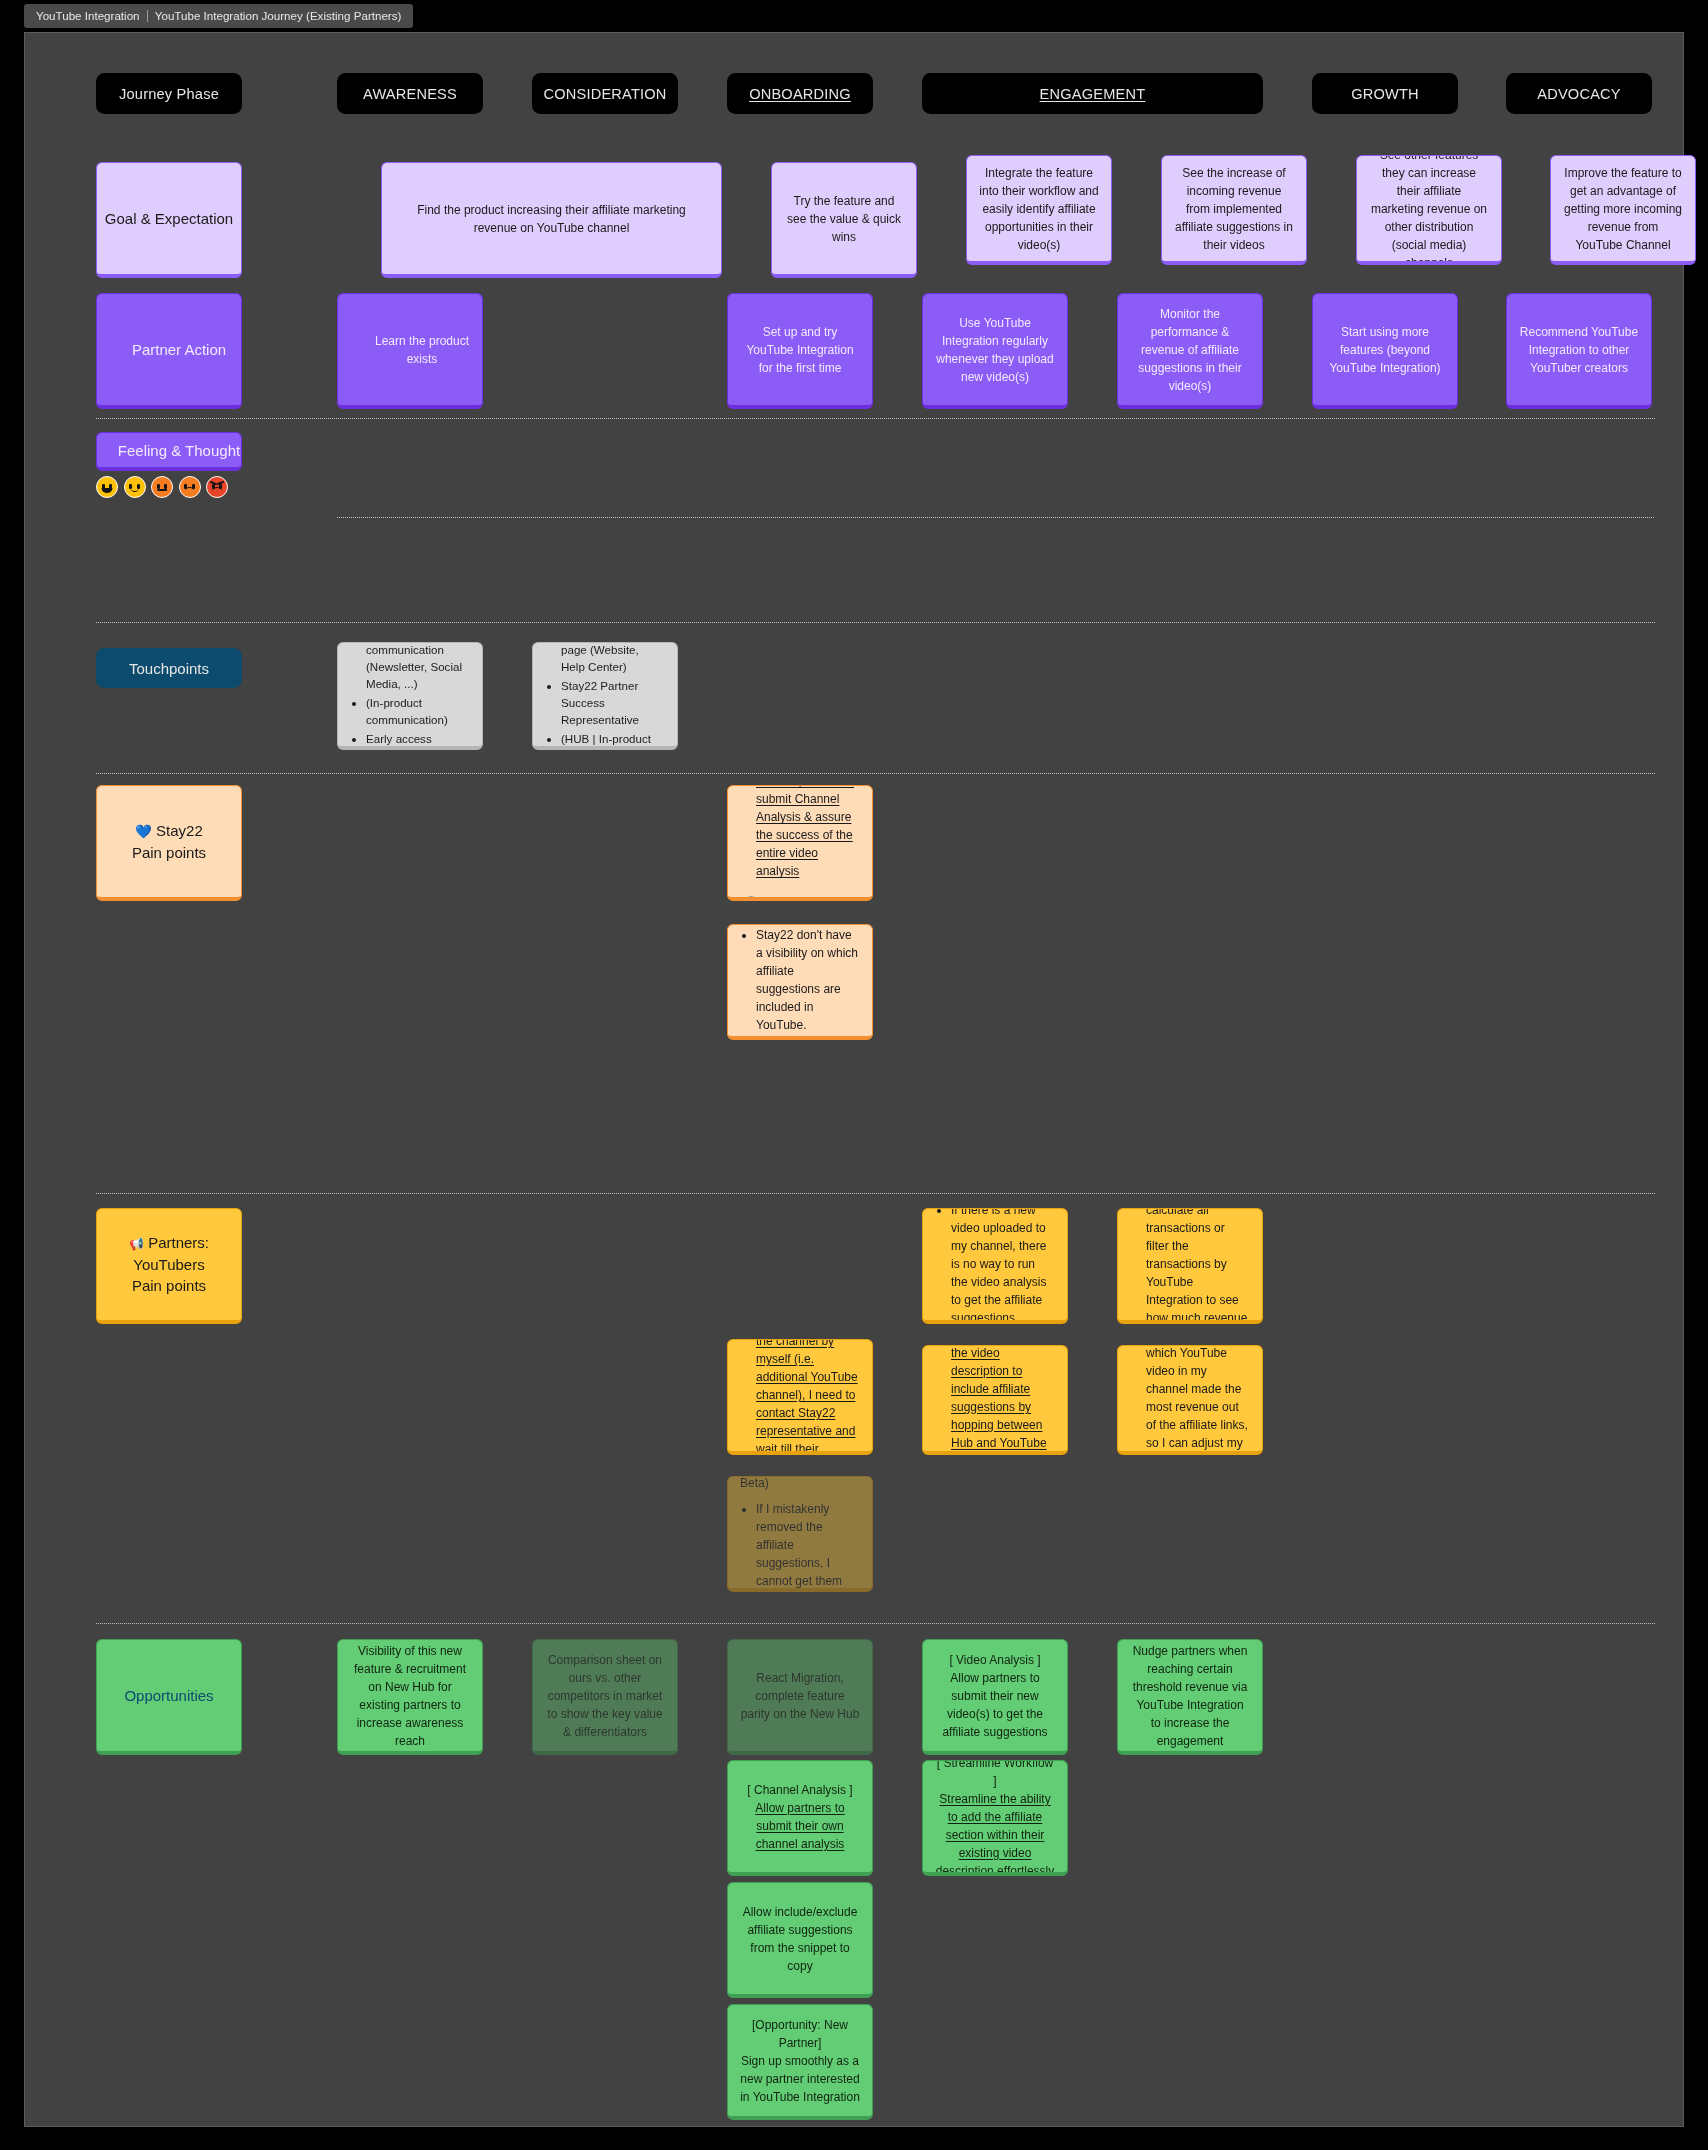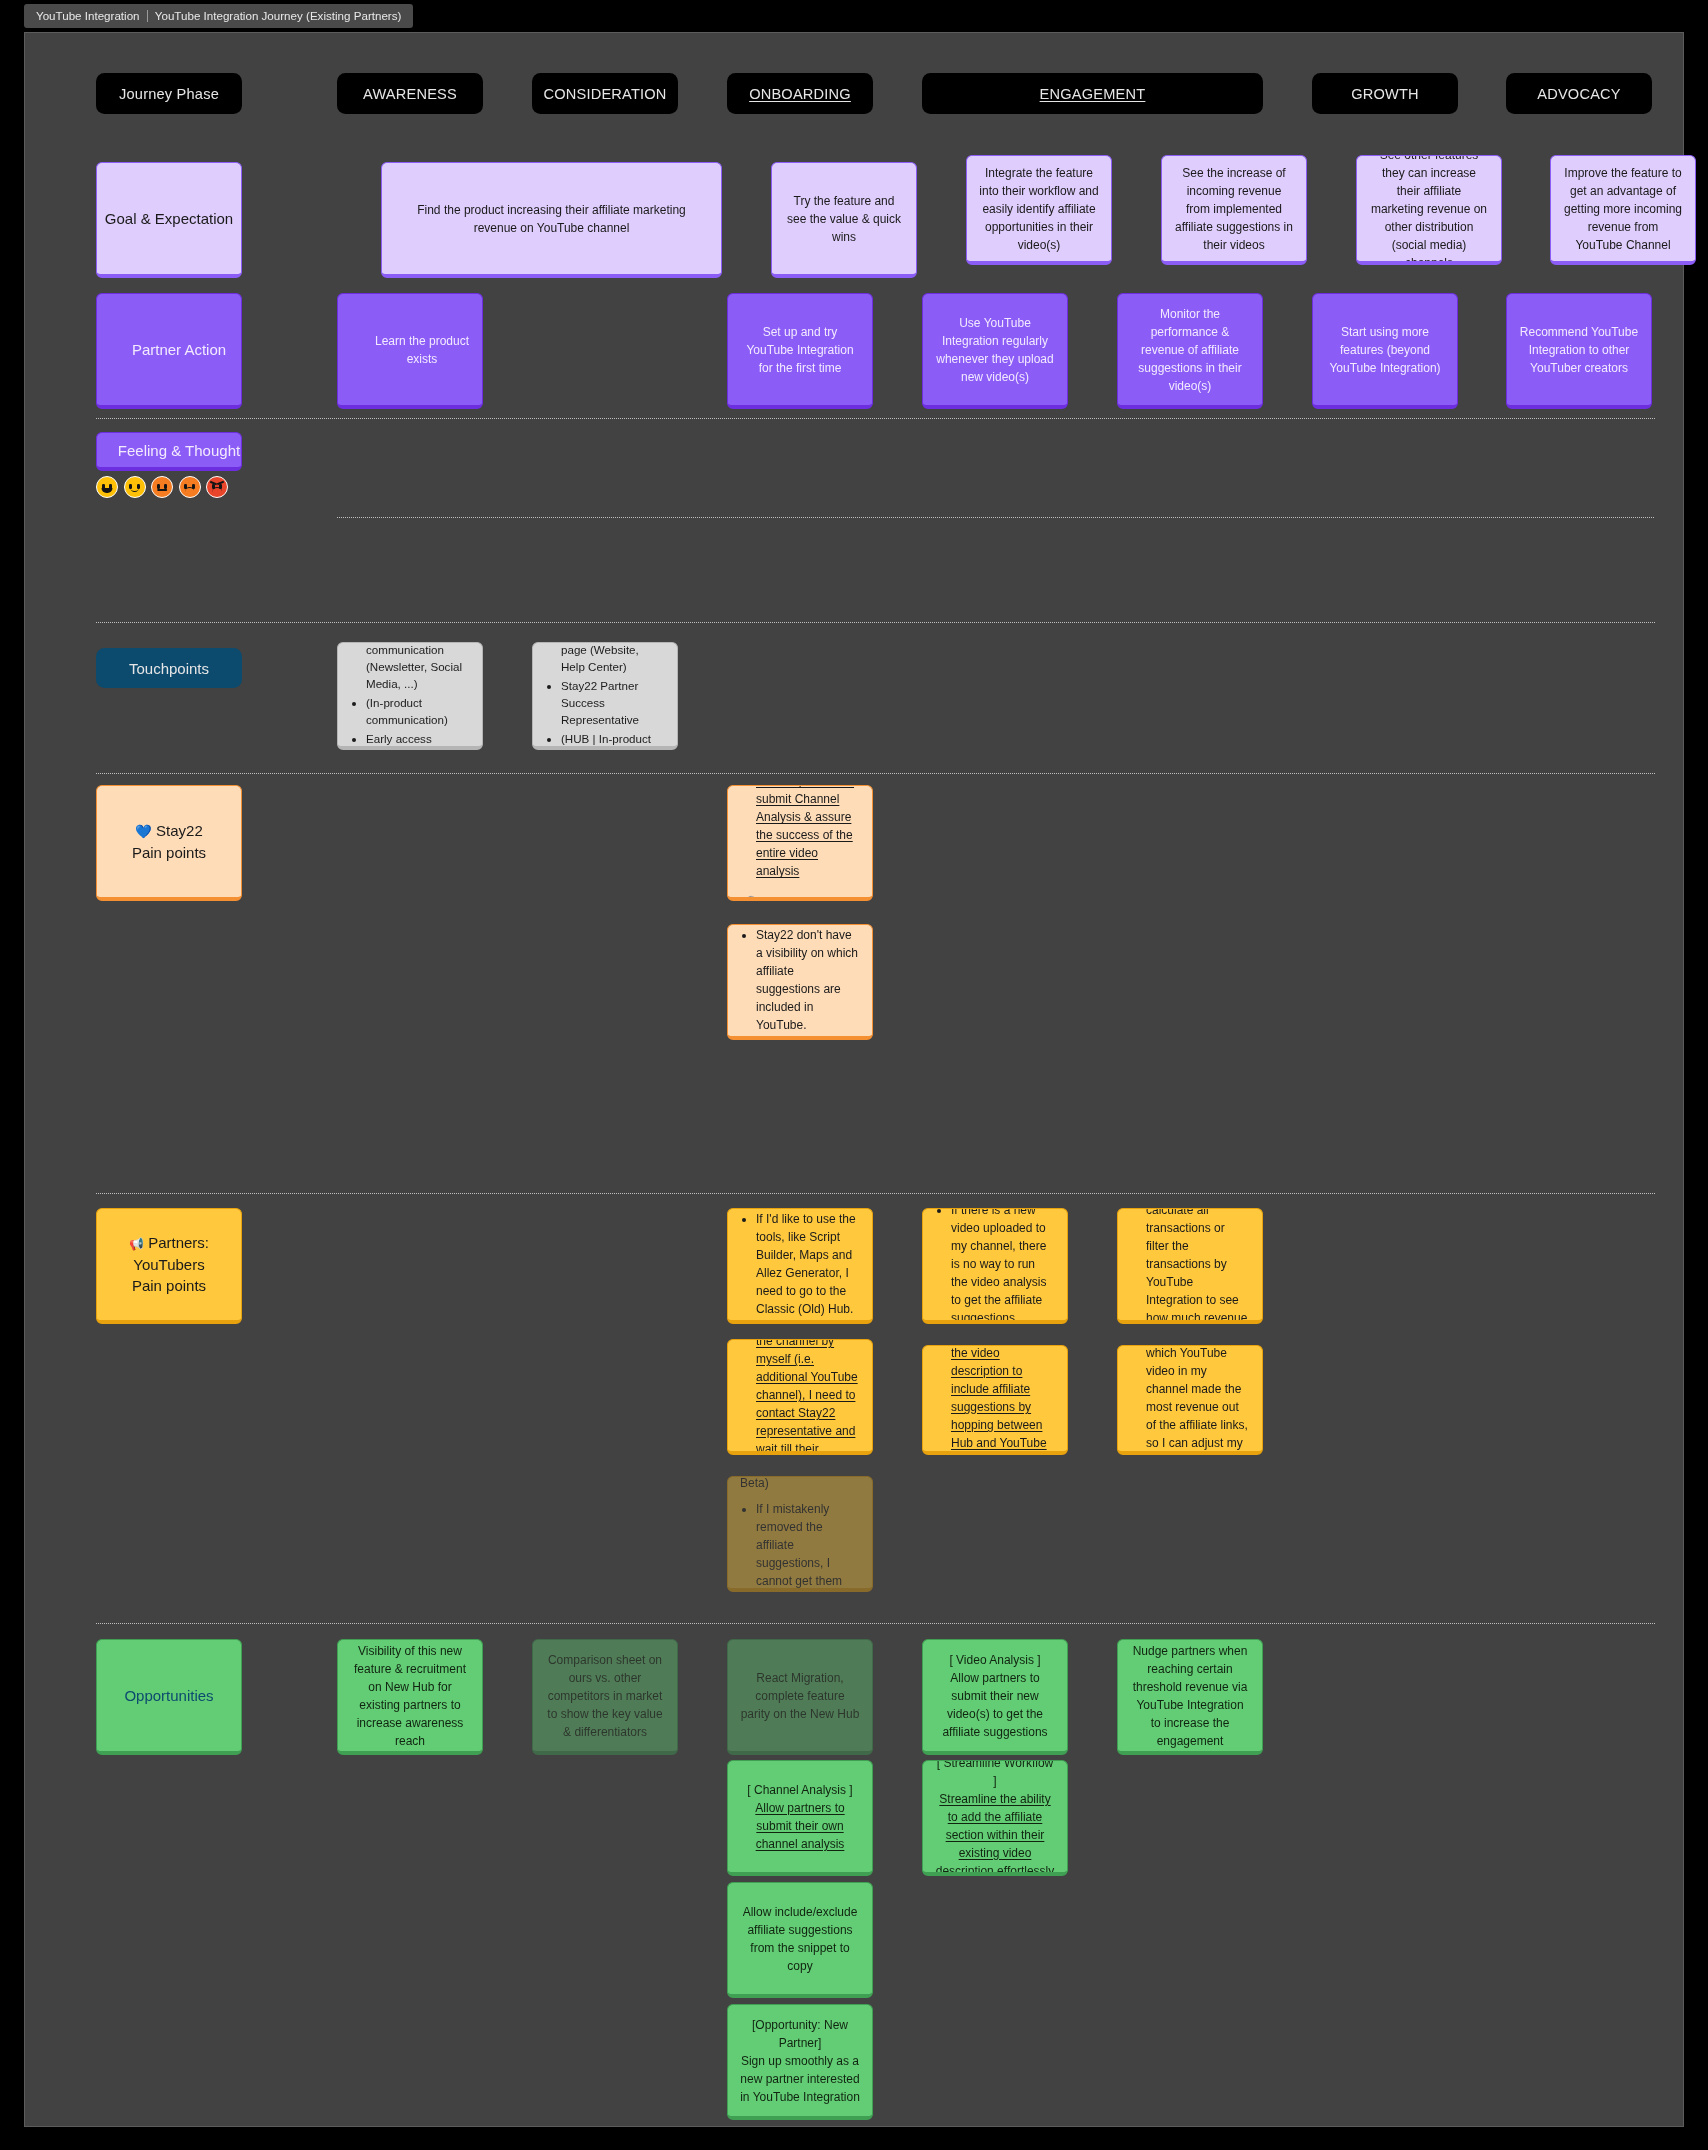--- a/index.html
+++ b/index.html
@@ -244,25 +244,20 @@
   <div class="divider" style="left:71px;top:1160px;width:1559px;"></div>
 
   <div class="card lane amber" style="left:71px;top:1175px;width:146px;height:116px;">
     <span style="line-height:1.45;">
       <span class="mega-ico">📢</span>
       <span>Partners: YouTubers</span><br>
       <span>Pain points</span>
     </span>
     </div>
 
-  <div class="card body-card amber" style="left:702px;top:1175px;width:146px;height:116px;">
-    <ul class="bullets">
-      <li>If I'd like to use the tools, like Script Builder, Maps and Allez Generator, I need to go to the Classic (Old) Hub.</li>
-    </ul>
-    </div>
   <div class="card body-card amber" style="left:897px;top:1175px;width:146px;height:116px;">
     <ul class="bullets">
       <li>If there is a new video uploaded to my channel, there is no way to run the video analysis to get the affiliate suggestions.</li>
     </ul>
     </div>
   <div class="card body-card amber" style="left:1092px;top:1175px;width:146px;height:116px;">
     <ul class="bullets">
       <li>I need to manually calculate all transactions or filter the transactions by YouTube Integration to see how much revenue I earned.</li>
     </ul>
     </div>

